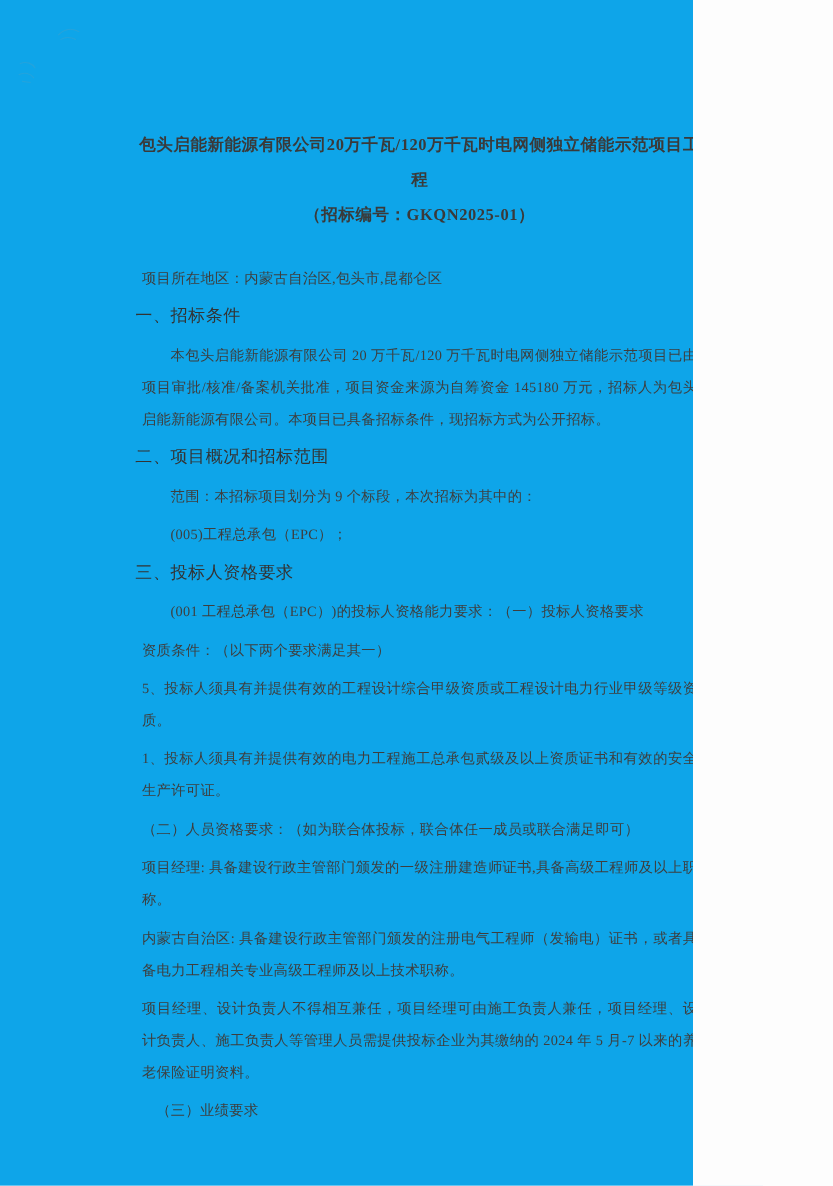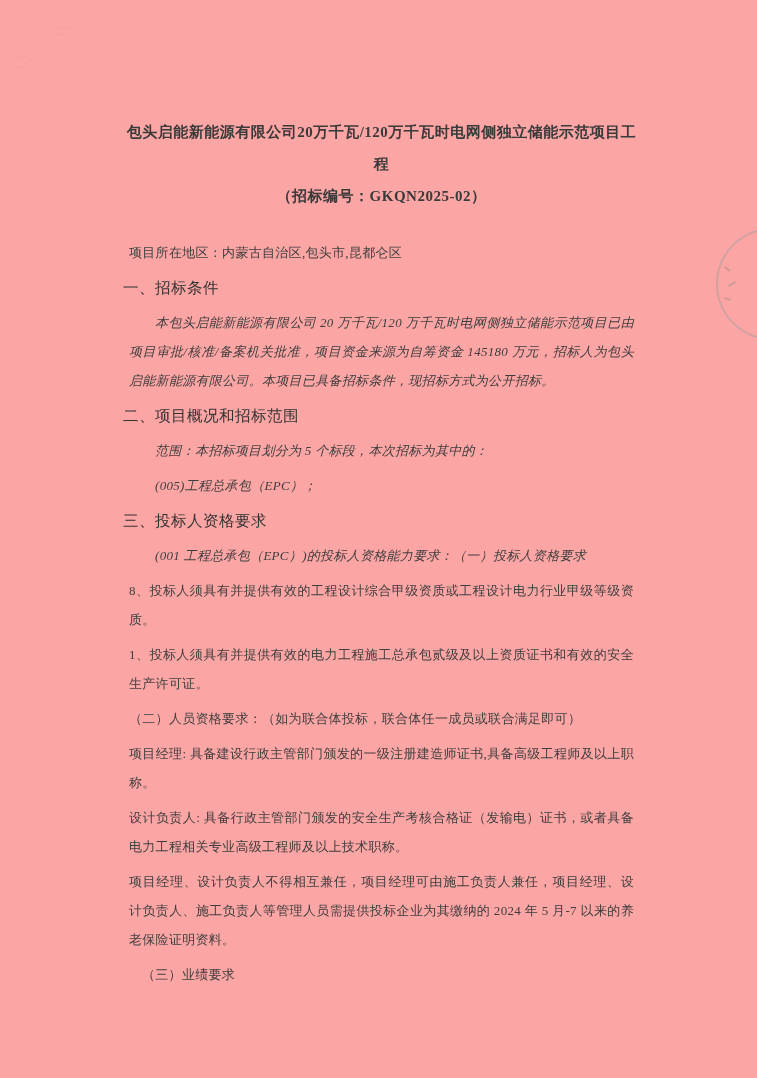--- a/index.html
+++ b/index.html
@@ -3,23 +3,23 @@
 <meta charset="utf-8">
 <style>
   html, body {
     margin: 0;
     padding: 0;
     background: #fdfdfd;
     font-family: "Liberation Serif", "DejaVu Serif", serif;
   }
   .page {
     position: relative;
-    width: 757px;
+    width: 630px;
     height: 1078px;
-    background: #fca5a5;
+    background: #0ea5e9;
     overflow: hidden;
     color: #3e3e3e;
   }
   .doc {
     position: absolute;
     left: 123px;
     top: 116px;
     width: 517px;
   }
   .title-block {
@@ -42,21 +42,21 @@
     margin: 6px;
   }
   .h {
     font-size: 15.5px;
     font-weight: normal;
     line-height: 29px;
     letter-spacing: 0.5px;
     color: #333333;
     margin: 0;
   }
-  .indent { text-indent: 2em; font-style: italic; }
+  .indent { text-indent: 2em; }
   .indent1 { text-indent: 1em; }
   
   .smudge {
     position: absolute;
     opacity: 0.35;
   }
   .seal {
     position: absolute;
     left: 716px;
     top: 228px;
@@ -89,36 +89,37 @@
 
   <div class="seal"></div>
   <div class="seal-mark sm1"></div>
   <div class="seal-mark sm2"></div>
   <div class="seal-mark sm3"></div>
 
   <div class="doc">
 
     <div class="title-block">
       <div class="t-line">包头启能新能源有限公司20万千瓦/120万千瓦时电网侧独立储能示范项目工程</div>
-      <div class="t-line">（招标编号：GKQN2025-02）</div>
+      <div class="t-line">（招标编号：GKQN2025-01）</div>
     </div>
 
     <p class="p">项目所在地区：内蒙古自治区,包头市,昆都仑区</p>
 
     <p class="h">一、招标条件</p>
     <p class="p indent">本包头启能新能源有限公司 20 万千瓦/120 万千瓦时电网侧独立储能示范项目已由项目审批/核准/备案机关批准，项目资金来源为自筹资金 145180 万元，招标人为包头启能新能源有限公司。本项目已具备招标条件，现招标方式为公开招标。</p>
 
     <p class="h">二、项目概况和招标范围</p>
-    <p class="p indent">范围：本招标项目划分为 5 个标段，本次招标为其中的：</p>
+    <p class="p indent">范围：本招标项目划分为 9 个标段，本次招标为其中的：</p>
     <p class="p indent">(005)工程总承包（EPC）；</p>
 
     <p class="h">三、投标人资格要求</p>
     <p class="p indent">(001 工程总承包（EPC）)的投标人资格能力要求：（一）投标人资格要求</p>
-    <p class="p">8、投标人须具有并提供有效的工程设计综合甲级资质或工程设计电力行业甲级等级资质。</p>
+    <p class="p">资质条件：（以下两个要求满足其一）</p>
+    <p class="p">5、投标人须具有并提供有效的工程设计综合甲级资质或工程设计电力行业甲级等级资质。</p>
     <p class="p">1、投标人须具有并提供有效的电力工程施工总承包贰级及以上资质证书和有效的安全生产许可证。</p>
     <p class="p">（二）人员资格要求：（如为联合体投标，联合体任一成员或联合满足即可）</p>
     <p class="p">项目经理: 具备建设行政主管部门颁发的一级注册建造师证书,具备高级工程师及以上职称。</p>
-    <p class="p">设计负责人: 具备行政主管部门颁发的安全生产考核合格证（发输电）证书，或者具备电力工程相关专业高级工程师及以上技术职称。</p>
+    <p class="p">内蒙古自治区: 具备建设行政主管部门颁发的注册电气工程师（发输电）证书，或者具备电力工程相关专业高级工程师及以上技术职称。</p>
     <p class="p">项目经理、设计负责人不得相互兼任，项目经理可由施工负责人兼任，项目经理、设计负责人、施工负责人等管理人员需提供投标企业为其缴纳的 2024 年 5 月-7 以来的养老保险证明资料。</p>
     <p class="p indent1">（三）业绩要求</p>
 
   </div>
 </div>
 
 </body></html>

